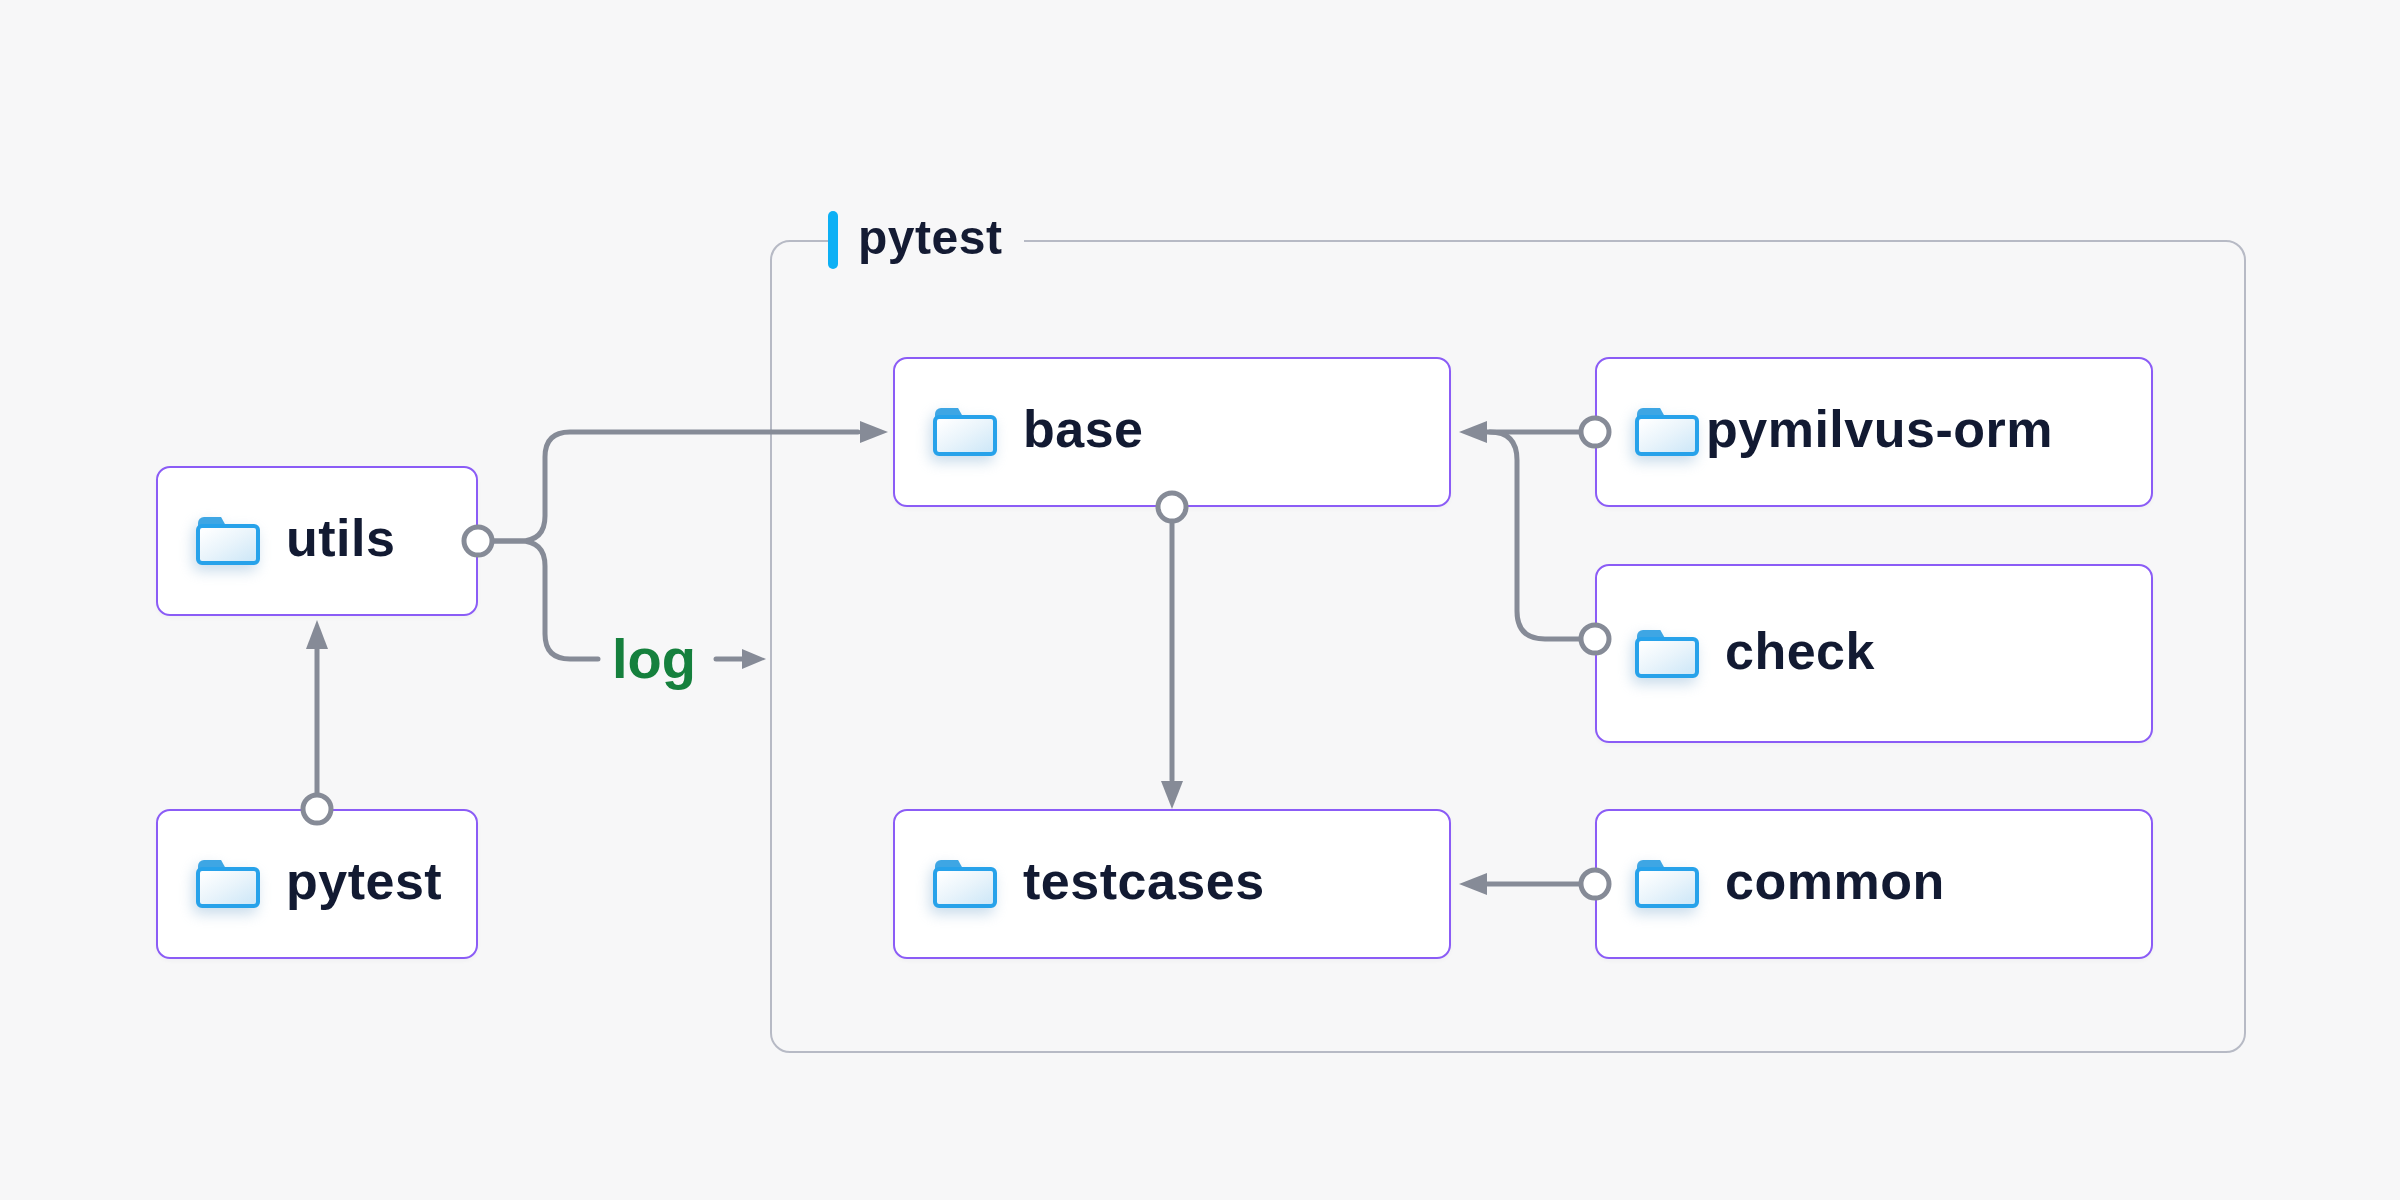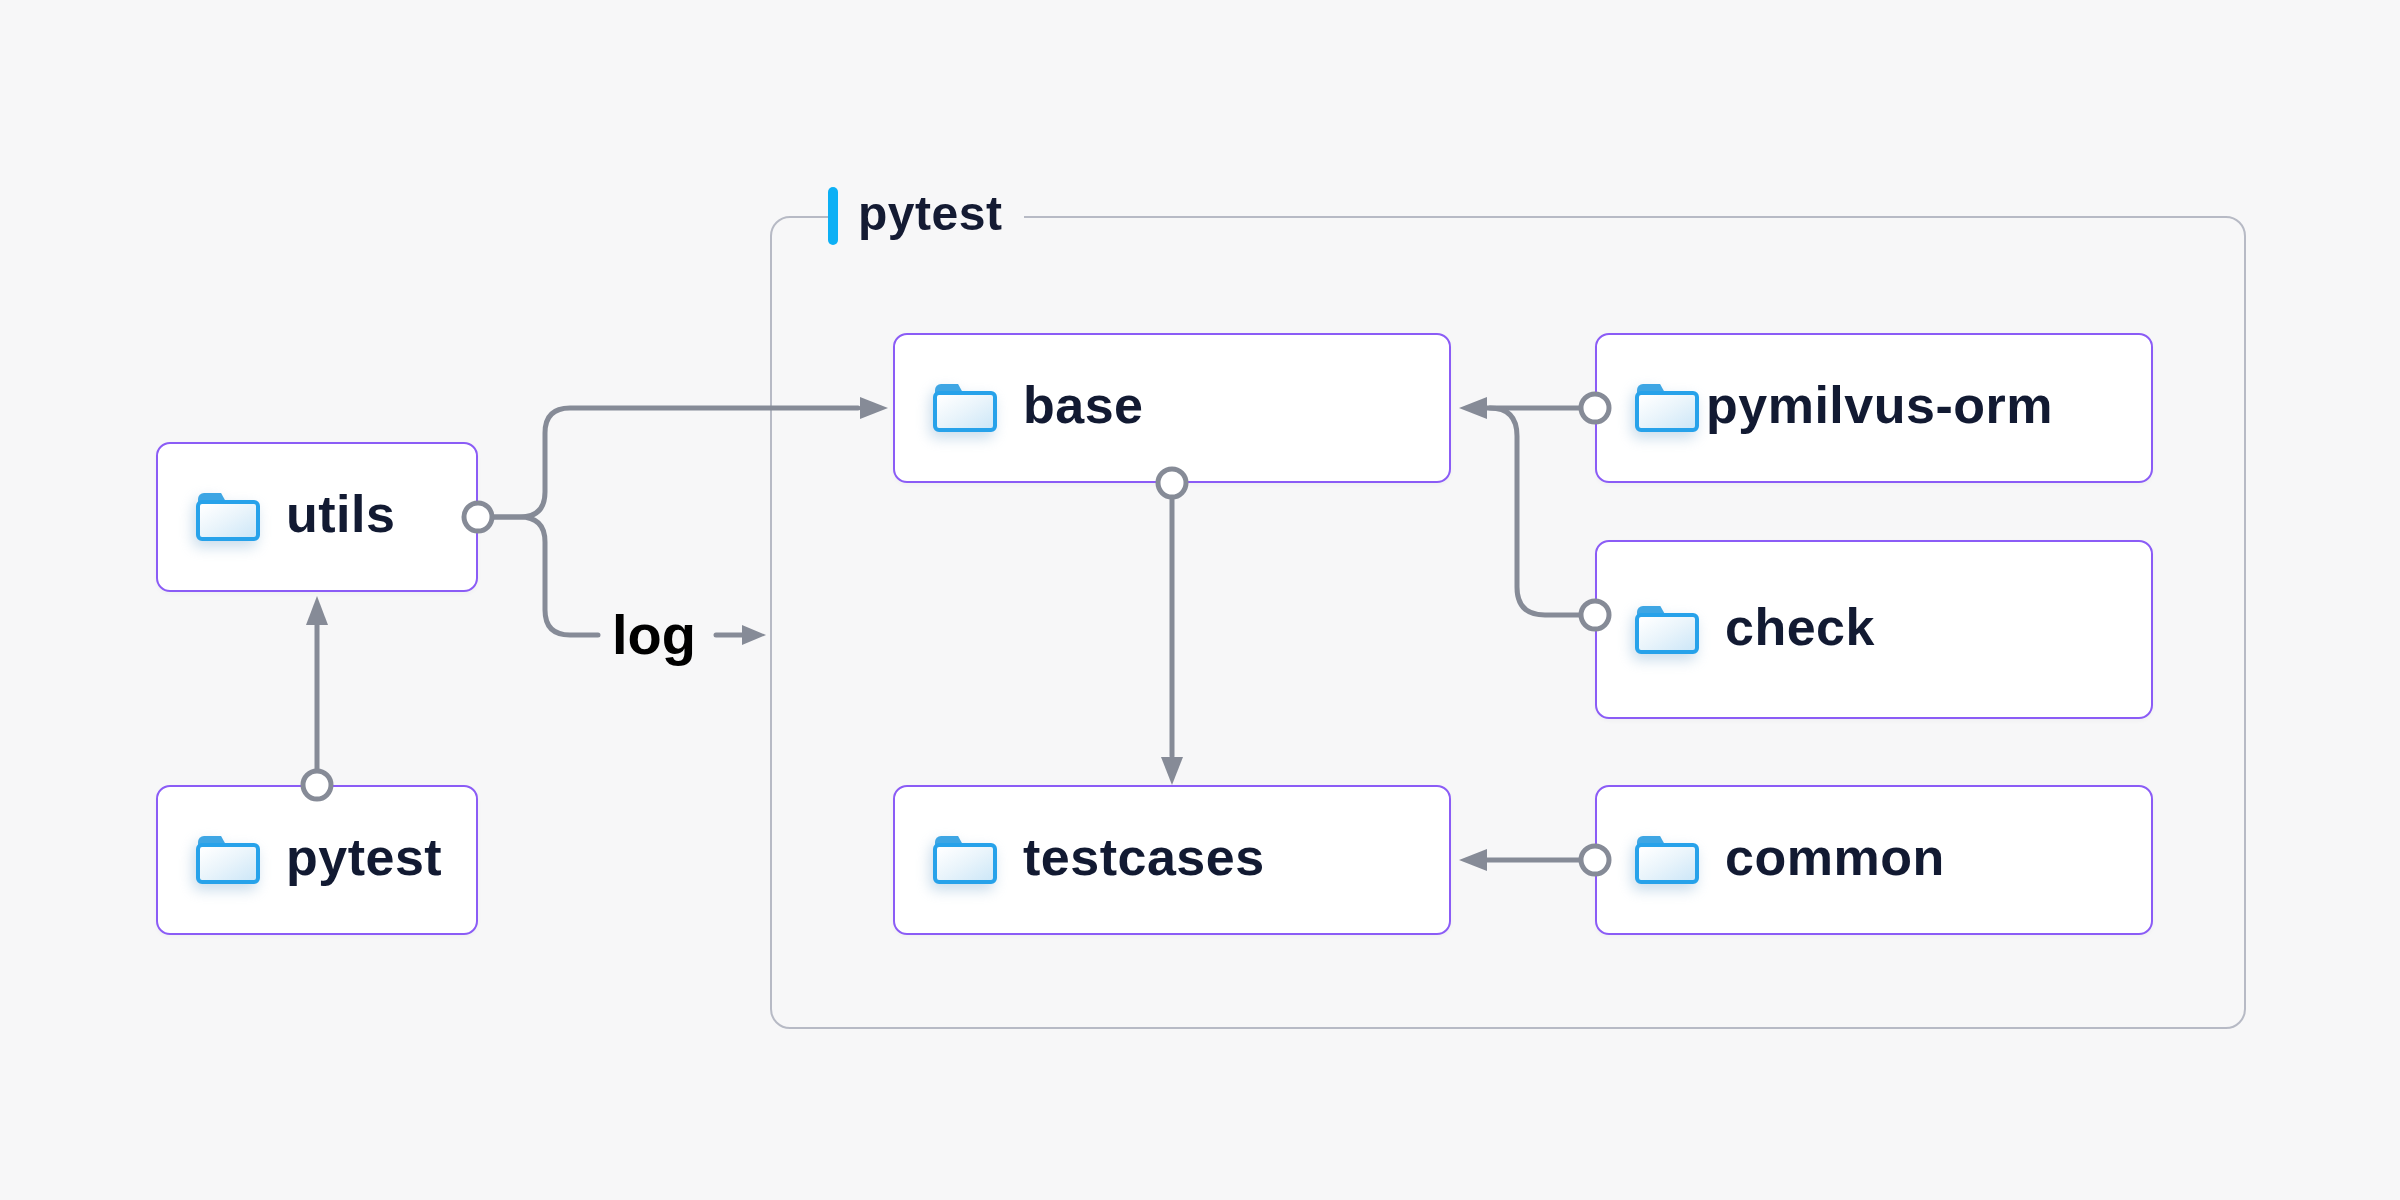--- a/index.html
+++ b/index.html
@@ -10,20 +10,21 @@
     width: 2400px;
     height: 1200px;
     position: relative;
     background: #f7f7f8;
     font-family: "Liberation Sans", sans-serif;
     overflow: hidden;
   }
   .stage {
     position: absolute;
     inset: 0;
+    margin-top: 24px;
   }
   
   .group-box {
     position: absolute;
     left: 770px;
     top: 216px;
     width: 1476px;
     height: 813px;
     border: 2px solid #b7bac5;
     border-radius: 20px;
@@ -140,21 +141,21 @@
   }
   
   .edge-label {
     position: absolute;
     left: 606px;
     top: 607px;
     width: 96px;
     text-align: center;
     font-size: 56px;
     font-weight: 600;
-    color: #000000;
+    color: #15803d;
     line-height: 1;
     z-index: 3;
   }
 </style>
 </head>
 <body>
 
 <div class="stage">
 
   <div class="group-box"></div>

